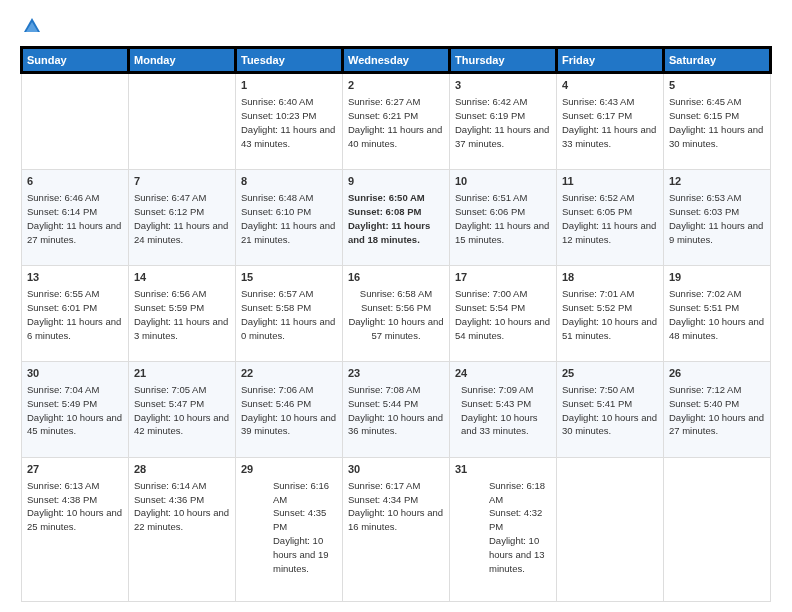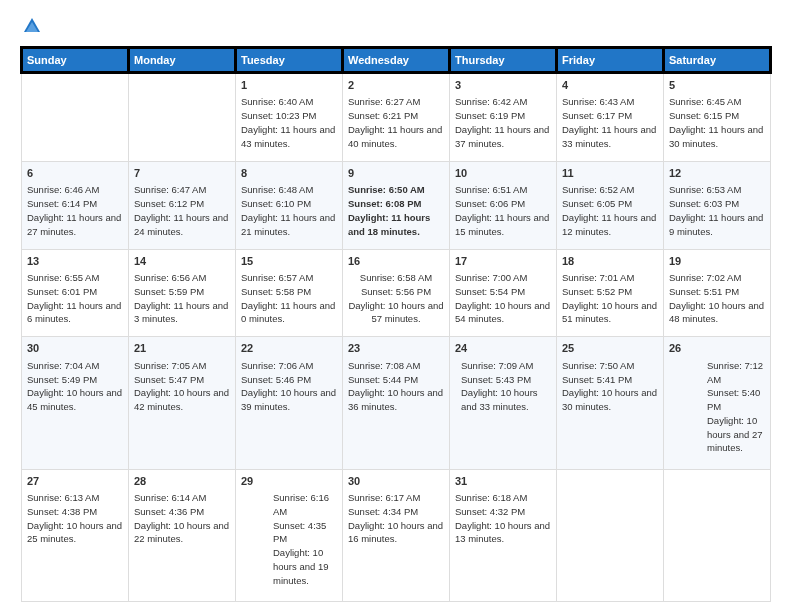--- a/index.html
+++ b/index.html
@@ -294,21 +294,21 @@
 Daylight: 10 hours and 33 minutes.</div>
           </td>
           <td>
             <span class="day-num">25</span>
             <div class="day-info" style="white-space: pre-line;">Sunrise: 7:50 AM
 Sunset: 5:41 PM
 Daylight: 10 hours and 30 minutes.</div>
           </td>
           <td>
             <span class="day-num">26</span>
-            <div class="day-info" style="white-space: pre-line; margin-left: 38px;">Sunrise: 7:12 AM
+            <div class="day-info" style="white-space: pre-line;">Sunrise: 7:12 AM
 Sunset: 5:40 PM
 Daylight: 10 hours and 27 minutes.</div>
           </td>
         </tr>
         <tr>
           <td>
             <span class="day-num">27</span>
             <div class="day-info" style="white-space: pre-line;">Sunrise: 6:13 AM
 Sunset: 4:38 PM
 Daylight: 10 hours and 25 minutes.</div>
@@ -326,21 +326,21 @@
 Daylight: 10 hours and 19 minutes.</div>
           </td>
           <td>
             <span class="day-num">30</span>
             <div class="day-info" style="white-space: pre-line;">Sunrise: 6:17 AM
 Sunset: 4:34 PM
 Daylight: 10 hours and 16 minutes.</div>
           </td>
           <td>
             <span class="day-num">31</span>
-            <div class="day-info" style="white-space: pre-line;">Sunrise: 6:18 AM
+            <div class="day-info" style="white-space: pre-line; margin-left: 34px;">Sunrise: 6:18 AM
 Sunset: 4:32 PM
 Daylight: 10 hours and 13 minutes.</div>
           </td>
           <td class="empty-cell"></td>
           <td class="empty-cell"></td>
         </tr>
       </tbody>
   </table>
 </div>
 

